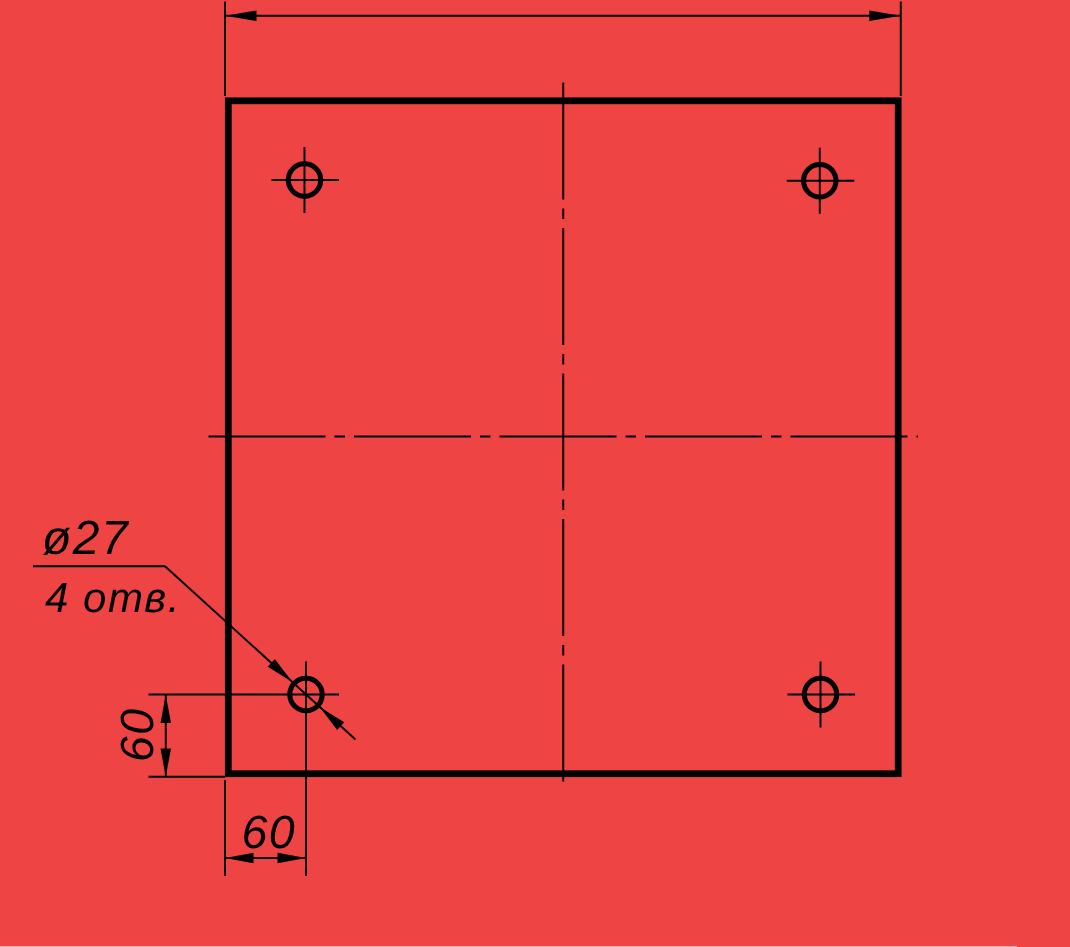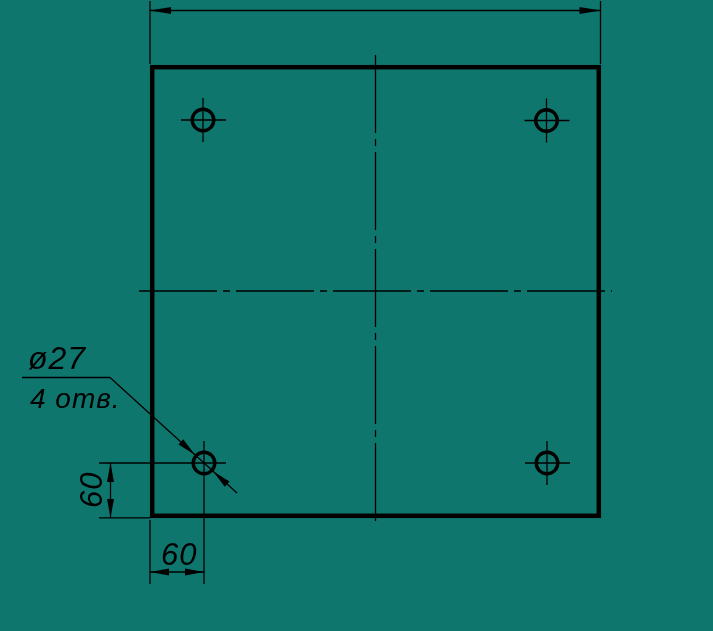--- a/index.html
+++ b/index.html
@@ -1,20 +1,20 @@
 <!DOCTYPE html>
 <html><head>
 <meta charset="utf-8">
 <style>
   html, body { margin: 0; padding: 0; background: #ffffff; }
   .stage {
     position: relative;
     width: 713px;
     height: 631px;
-    background: #0f766e;
+    background: #ef4444;
     overflow: hidden;
   }
   svg { display: block; }
   .dim-text {
     font-family: "Liberation Sans", sans-serif;
     font-style: italic;
     letter-spacing: 1px;
   }
 </style>
 </head>

